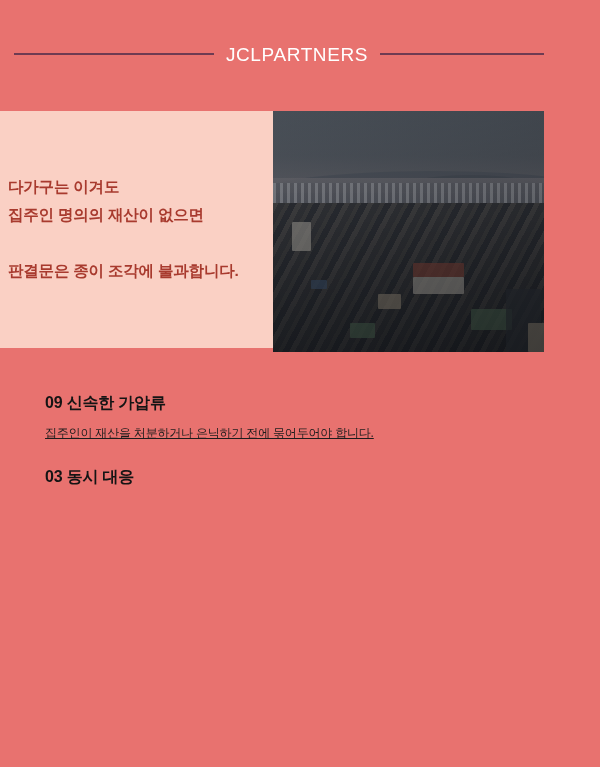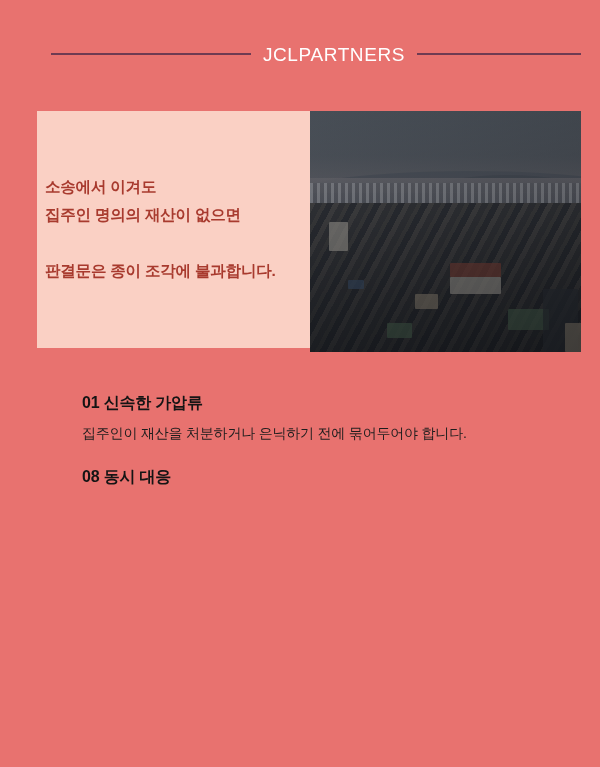--- a/index.html
+++ b/index.html
@@ -15,21 +15,20 @@
     font-family: "Liberation Sans", "DejaVu Sans", sans-serif;
     -webkit-font-smoothing: antialiased;
   }
 
   .page {
     position: relative;
     width: 544px;
     height: 767px;
     background: #e8726f;
     overflow: hidden;
-    margin-left: 37px;
   }
 
   
   .brand-header {
     position: absolute;
     left: 0;
     top: 38px;
     width: 600px;
     height: 32px;
     display: flex;
@@ -181,26 +180,27 @@
   .point-heading {
     color: #141414;
     font-size: 16px;
     font-weight: bold;
     line-height: 22px;
     letter-spacing: -0.2px;
     margin: 0 0 7px 0;
   }
   .point-body {
     color: #1d1d1d;
-    font-size: 14px;
+    font-size: 12px;
     font-weight: 400;
     line-height: 25px;
     letter-spacing: -0.2px;
     margin: 0;
     white-space: pre-line;
+    text-decoration: underline;
   }
 </style>
 </head>
 <body>
 
 <div class="page">
 
   <div class="brand-header">
     <div class="rule rule-left"></div>
     <div class="brand-name">JCLPARTNERS</div>
@@ -223,33 +223,33 @@
       <div class="blk dark" style="left:73%;top:74%;width:11%;height:26%;"></div>
       <div class="blk red" style="left:85%;top:78%;width:13%;height:14%;"></div>
       <div class="blk tan" style="left:80%;top:88%;width:9%;height:12%;"></div>
       <div class="blk blue" style="left:12%;top:70%;width:5%;height:4%;"></div>
       <div class="blk green" style="left:24%;top:88%;width:8%;height:6%;"></div>
       <div class="blk tan" style="left:33%;top:76%;width:7%;height:6%;"></div>
       <div class="blk pale" style="left:6%;top:46%;width:6%;height:12%;"></div>
       <div class="shade"></div>
     </div>
 
-    <div class="hero-headline">소송에서 이겨도
+    <div class="hero-headline">다가구는 이겨도
 집주인 명의의 재산이 없으면
 
 판결문은 종이 조각에 불과합니다.</div>
   </div>
 
   <div class="points">
 
     <div class="point">
-      <p class="point-heading">01 신속한 가압류</p>
+      <p class="point-heading">09 신속한 가압류</p>
       <p class="point-body">집주인이 재산을 처분하거나 은닉하기 전에 묶어두어야 합니다.</p>
     </div>
 
 
     <div class="point">
-      <p class="point-heading">08 동시 대응</p>
+      <p class="point-heading">03 동시 대응</p>
     </div>
 
   </div>
 
 </div>
 
 </body></html>

